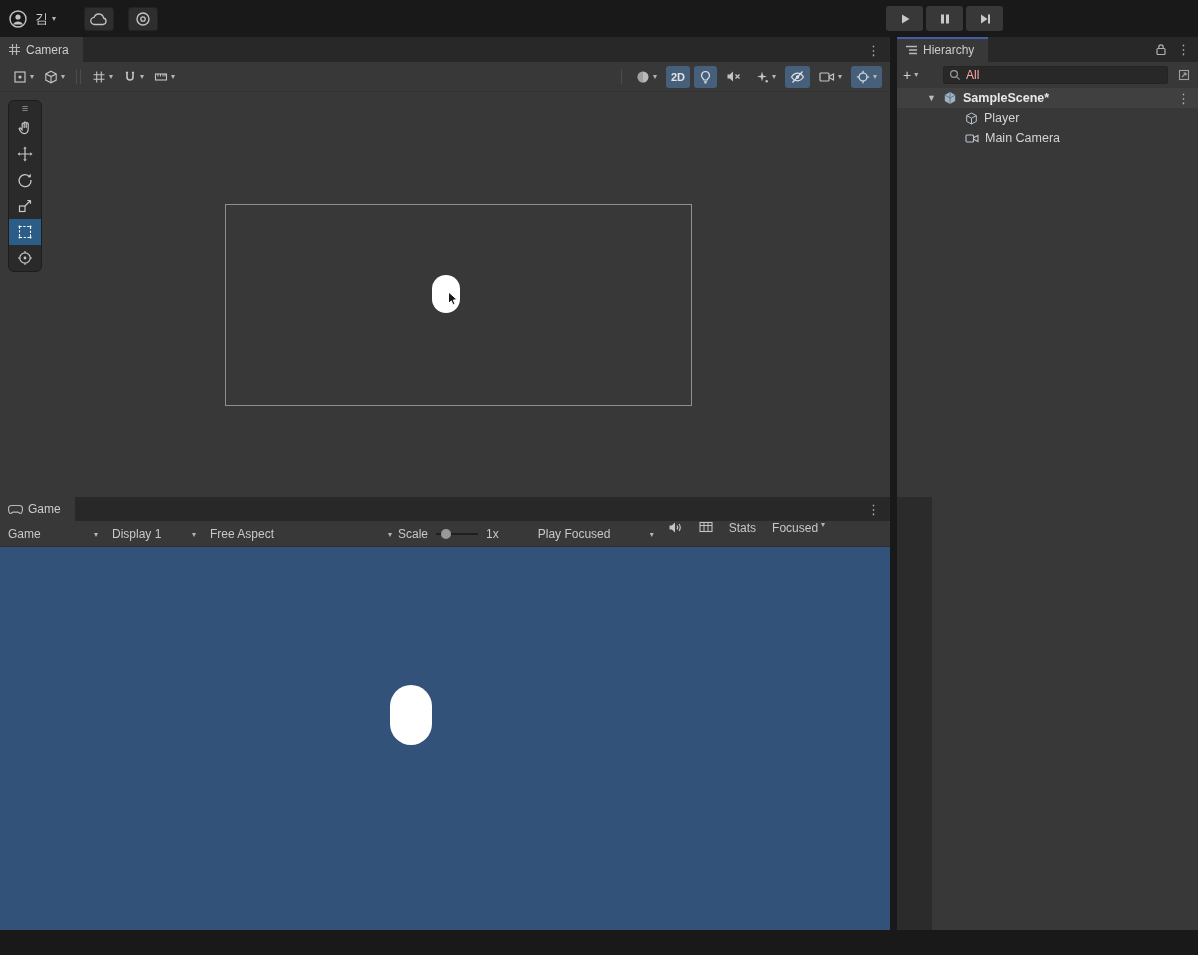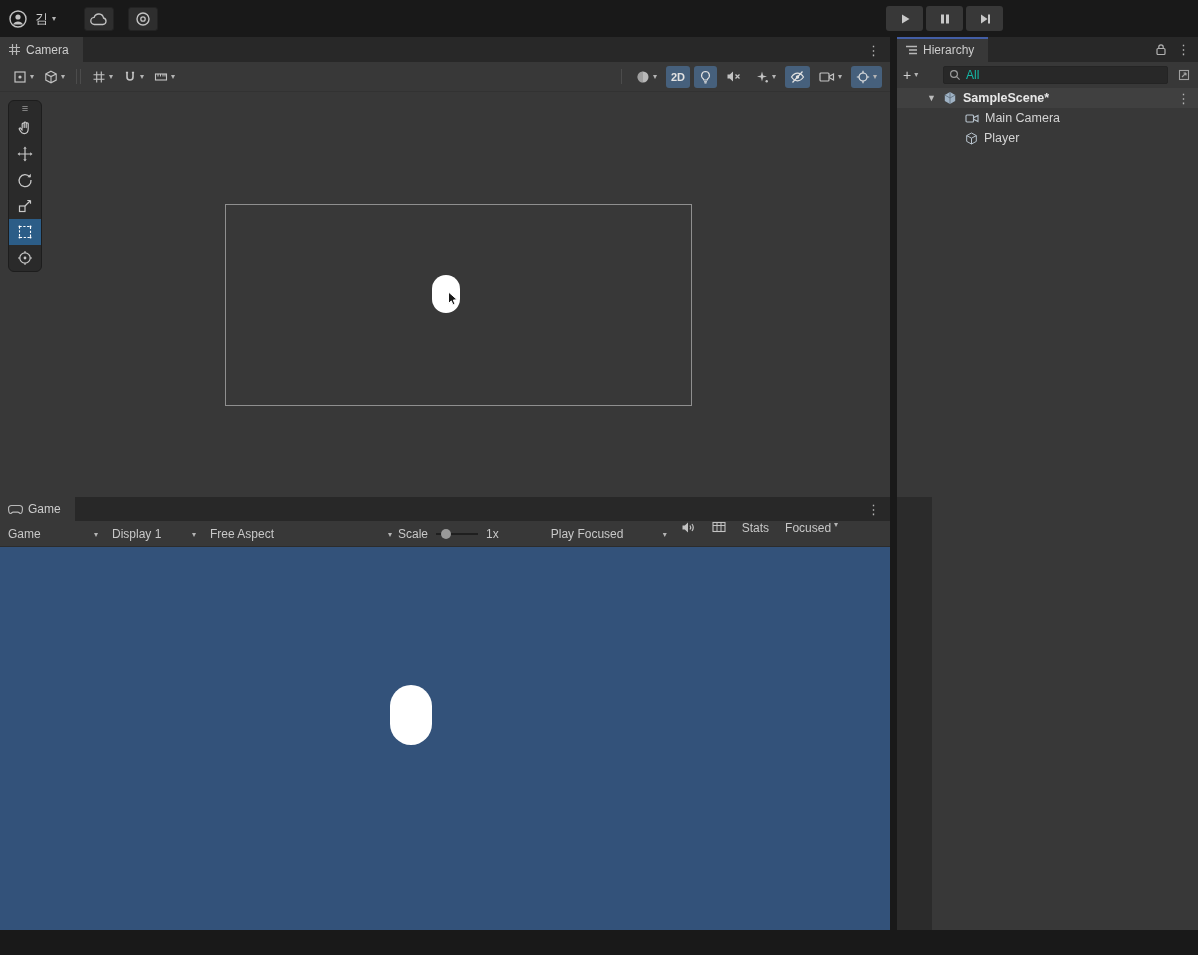--- a/index.html
+++ b/index.html
@@ -44,40 +44,40 @@
   .capsule{position:absolute;background:var(--capsule,#fff);border-radius:999px}
   .s-capsule{left:432px;top:183px;width:28px;height:38px}
   .cursor{position:absolute;left:447px;top:199px}
 
   
   .game-panel{left:0;top:497px;width:890px;height:480px;background:var(--panel-bg,#383838)}
   .game-panel .tabbar,.game-panel .tab{height:24px}
   .g-toolbar{position:absolute;left:0;top:24px;width:100%;height:26px;display:flex;align-items:center;background:var(--panel-bg,#383838);border-bottom:1px solid #2c2c2c}
   .g-dd{position:relative;height:26px;display:flex;align-items:center;padding:0 18px 0 8px;color:#c8c8c8}
   .g-dd .arr{position:absolute;right:6px;top:10px}
-  .dd-target{width:104px}.dd-display{width:98px}.dd-aspect{width:196px}.dd-focus{width:130px;margin-left:44px}
+  .dd-target{width:104px}.dd-display{width:98px}.dd-aspect{width:196px}.dd-focus{width:130px;margin-left:31px}
   .g-btn{height:26px;display:flex;align-items:flex-start;justify-content:center;padding:0 8px;gap:3px}
   .scale-wrap{display:flex;align-items:center;gap:8px;}
   .slider{position:relative;width:42px;height:12px}
   .slider .track{position:absolute;left:0;right:0;top:5px;height:2px;background:#1f1f1f}
   .slider .thumb{position:absolute;left:5px;top:1px;width:10px;height:10px;border-radius:50%;background:#999}
   .g-canvas{position:absolute;left:0;top:50px;width:890px;height:383px;background:var(--game-view-bg,#33527a)}
   .g-capsule{left:390px;top:138px;width:42px;height:60px}
 
   
   .v-divider{left:890px;top:37px;width:7px;height:893px;background:var(--divider,#191919)}
   .statusbar{left:0;top:930px;width:1198px;height:25px;background:var(--topbar-bg,#191919)}
 
   
   .hier-panel{left:897px;top:37px;width:301px;height:699px;background:var(--panel-bg,#383838)}
   .hier-panel .tabbar,.hier-panel .tab{height:25px}
   .tab-right-icons{position:absolute;right:8px;top:0;height:25px;display:flex;align-items:center;gap:10px}
   .h-toolbar{position:absolute;left:0;top:25px;width:100%;height:26px;background:var(--panel-bg,#383838)}
   .plus-btn{position:absolute;left:6px;top:4px;height:18px;display:flex;align-items:center;gap:3px;color:#d0d0d0;font-size:14px}
-  .search{position:absolute;left:46px;top:4px;right:30px;height:18px;background:var(--field-bg,#282828);border:1px solid #242424;border-radius:2px;display:flex;align-items:center;gap:5px;padding:0 5px;color:#14b8a6}
+  .search{position:absolute;left:46px;top:4px;right:30px;height:18px;background:var(--field-bg,#282828);border:1px solid #242424;border-radius:2px;display:flex;align-items:center;gap:5px;padding:0 5px;color:#fca5a5}
   .pick-btn{position:absolute;right:8px;top:7px}
   .tree{position:absolute;left:0;top:51px;width:100%}
   .row{height:20px;display:flex;align-items:center;gap:6px;color:#d4d4d4;font-size:12.5px}
   .row.scene-row{background:var(--row-highlight-bg,#404040);padding-left:30px}
   .row.scene-row .lbl{font-weight:bold;color:#e8e8e8}
   .row.child{padding-left:68px}
   .fold{font-size:9px;color:#bcbcbc;width:10px}
   .row-kebab{margin-left:auto;margin-right:8px}
   .gutter-strip{position:absolute;left:0;top:460px;width:35px;height:433px;background:#2b2b2b}
 </style>
@@ -389,29 +389,29 @@
       <div class="row scene-row">
         <span class="fold">▼</span>
         <svg width="14" height="14" viewBox="0 0 14 14">
             <path d="M7 1l5.2 3v6L7 13 1.8 10V4z" fill="#9fb2c4"></path>
             <path d="M7 1v6l5.2-3M7 7L1.8 4M7 7v6" fill="none" stroke="#5b6b7a" stroke-width="0.8"></path>
           </svg>
         <span class="lbl">SampleScene*</span>
         <span class="kebab row-kebab">⋮</span>
       </div>
       <div class="row child">
+        <svg width="13" height="13" viewBox="0 0 13 13">
+            <path d="M6.5 1l4.8 2.6v5.8L6.5 12 1.7 9.4V3.6z" fill="none" stroke="#b8c4ce" stroke-width="1"></path>
+            <path d="M1.7 3.6l4.8 2.6 4.8-2.6M6.5 6.2V12" fill="none" stroke="#b8c4ce" stroke-width="1"></path>
+          </svg>
+        <span class="lbl">Player</span>
+      </div>
+      <div class="row child">
         <svg width="14" height="11" viewBox="0 0 14 11">
             <rect x="1" y="2" width="7.5" height="7" rx="1" fill="none" stroke="#b8c4ce" stroke-width="1.1"></rect>
             <path d="M8.5 4.8L13 2.5v6L8.5 6.2" fill="none" stroke="#b8c4ce" stroke-width="1.1"></path>
           </svg>
         <span class="lbl">Main Camera</span>
       </div>
-      <div class="row child">
-        <svg width="13" height="13" viewBox="0 0 13 13">
-            <path d="M6.5 1l4.8 2.6v5.8L6.5 12 1.7 9.4V3.6z" fill="none" stroke="#b8c4ce" stroke-width="1"></path>
-            <path d="M1.7 3.6l4.8 2.6 4.8-2.6M6.5 6.2V12" fill="none" stroke="#b8c4ce" stroke-width="1"></path>
-          </svg>
-        <span class="lbl">Player</span>
-      </div>
     </div>
   </div>
 
 </div>
 
 </body></html>

